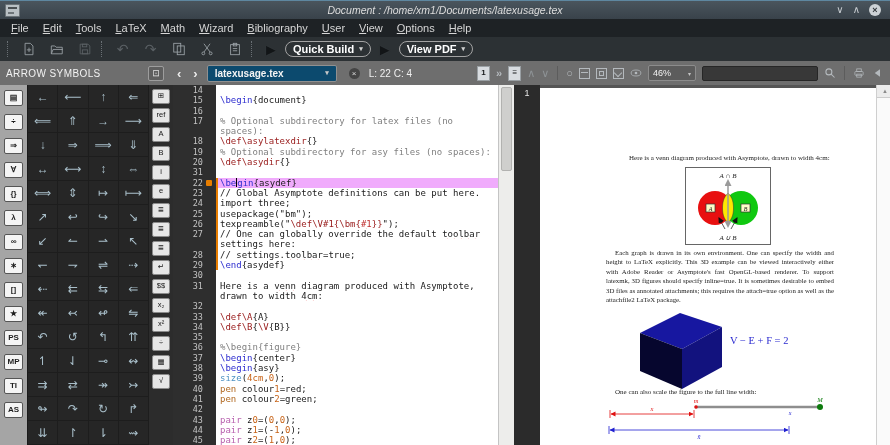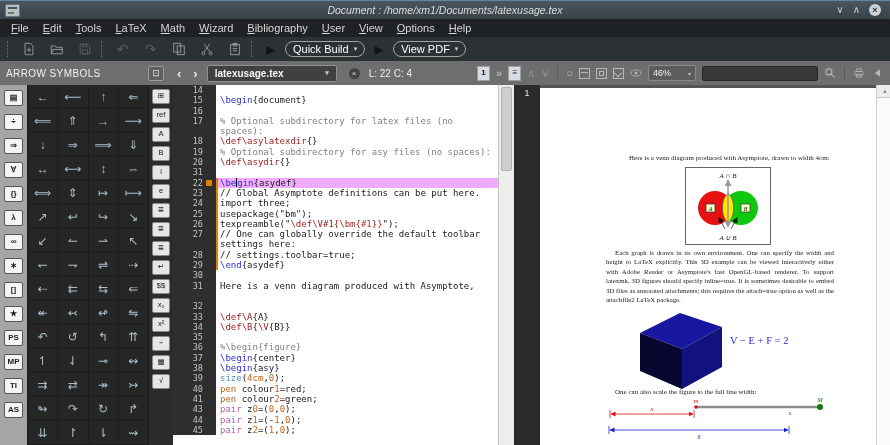--- a/index.html
+++ b/index.html
@@ -22,29 +22,29 @@
   .menu-item u{text-decoration:underline;}
 
   
   .toolbar{height:24px;background:#2c3134;display:flex;align-items:center;padding-left:3px;flex:none;gap:3px;}
   .handle{width:4px;height:16px;border-left:1px dotted #6a7075;margin:0 4px;}
   .t-ic{width:19px;height:18px;display:flex;align-items:center;justify-content:center;color:#9aa1a6;font-size:14px;}
   .t-ic svg{width:14px;height:14px;}
   .t-ic.dim{opacity:.42;}
   .tb-group{display:flex;align-items:center;gap:9px;}
   .run-tri{color:#121517;font-size:13px;width:16px;text-align:center;text-shadow:0 0 1px #454c50;}
-  .tbtn{border:1px solid #a3a3a3;color:#fff;font-weight:normal;font-size:11px;padding:1px 7px;border-radius:8px;display:flex;align-items:center;gap:5px;margin:0 3px;}
+  .tbtn{border:1px solid #a3a3a3;color:#fff;font-weight:bold;font-size:11px;padding:1px 7px;border-radius:8px;display:flex;align-items:center;gap:5px;margin:0 3px;}
   .tbtn .caret{font-size:7px;color:#cfcfcf;}
 
   
   .toolbar2{height:24px;background:#6e6e6e;display:flex;align-items:center;font-size:10px;color:#f2f2f2;flex:none;}
   .panel-title{width:142px;padding-left:6px;letter-spacing:.4px;flex:none;}
   .eb-toggle{width:14px;height:13px;border:1px solid #9d9d9d;background:#5f5f5f;color:#e0e0e0;font-size:9px;line-height:12px;text-align:center;border-radius:2px;margin-right:7px;flex:none;}
   .nav-ch{color:#ececec;font-size:13px;padding:0 6px;font-weight:bold;}
-  .file-dd{width:114px;height:15px;background:#404040;border:1px solid #909090;border-radius:2px;color:#f4f4f4;font-weight:bold;font-size:10px;display:flex;align-items:center;padding:0 7px;margin-left:3px;}
+  .file-dd{width:114px;height:15px;background:#0c4a6e;border:1px solid #909090;border-radius:2px;color:#f4f4f4;font-weight:bold;font-size:10px;display:flex;align-items:center;padding:0 7px;margin-left:3px;}
   .file-dd .caret{margin-left:auto;font-size:7px;color:#c9c9c9;}
   .close-circ{width:11px;height:11px;background:#444;border-radius:50%;color:#ddd;font-size:8px;line-height:11px;text-align:center;margin:0 9px 0 12px;}
   .pos-ind{color:#f0f0f0;}
   .pdfbar{display:flex;align-items:center;margin-left:auto;gap:6px;padding-right:7px;}
   .pb-ic{color:#b4b9bd;font-size:11px;display:flex;align-items:center;justify-content:center;}
   .pb-ic svg{width:12px;height:12px;}
   .pb-ic.dim{color:#8e9396;}
   .boxed{background:#d8dce0;color:#15181a;border:1px solid #9aa0a4;width:11px;height:13px;font-size:8px;line-height:12px;text-align:center;font-weight:bold;}
   .vsep{width:1px;height:14px;background:#5c5c5c;margin:0 2px;}
   .fitbox{width:9px;height:9px;border:1px solid #b4b9bd;position:relative;}
@@ -416,20 +416,21 @@
         <div class="crow">
           <span class="lnum">30</span>
           <span class="ctext"></span>
         </div>
         <div class="crow">
           <span class="lnum">31</span>
           <span class="ctext"><span>Here is a </span><span class="sw">venn</span><span> diagram produced with Asymptote,</span></span>
         </div>
         <div class="crow">
           <span class="lnum"></span>
+          <span class="ctext"><span>drawn to width </span><span class="sw">4cm</span><span>:</span></span>
         </div>
         <div class="crow">
           <span class="lnum">32</span>
           <span class="ctext"></span>
         </div>
         <div class="crow">
           <span class="lnum">33</span>
           <span class="ctext"><span class="sd">\def\A</span><span>{A}</span></span>
         </div>
         <div class="crow">
@@ -456,20 +457,24 @@
           <span class="lnum">39</span>
           <span class="ctext"><span class="sf">size</span><span>(</span><span class="sn">4cm</span><span>,</span><span class="sn">0</span><span>);</span></span>
         </div>
         <div class="crow">
           <span class="lnum">40</span>
           <span class="ctext"><span class="st">pen</span><span> colour</span><span class="sn">1</span><span>=red;</span></span>
         </div>
         <div class="crow">
           <span class="lnum">41</span>
           <span class="ctext"><span class="st">pen</span><span> colour</span><span class="sn">2</span><span>=green;</span></span>
+        </div>
+        <div class="crow">
+          <span class="lnum">42</span>
+          <span class="ctext"></span>
         </div>
         <div class="crow">
           <span class="lnum">43</span>
           <span class="ctext"><span class="sk">pair</span><span> z</span><span class="sn">0</span><span>=(</span><span class="sn">0</span><span>,</span><span class="sn">0</span><span>);</span></span>
         </div>
         <div class="crow">
           <span class="lnum">44</span>
           <span class="ctext"><span class="sk">pair</span><span> z</span><span class="sn">1</span><span>=(-</span><span class="sn">1</span><span>,</span><span class="sn">0</span><span>);</span></span>
         </div>
         <div class="crow">

